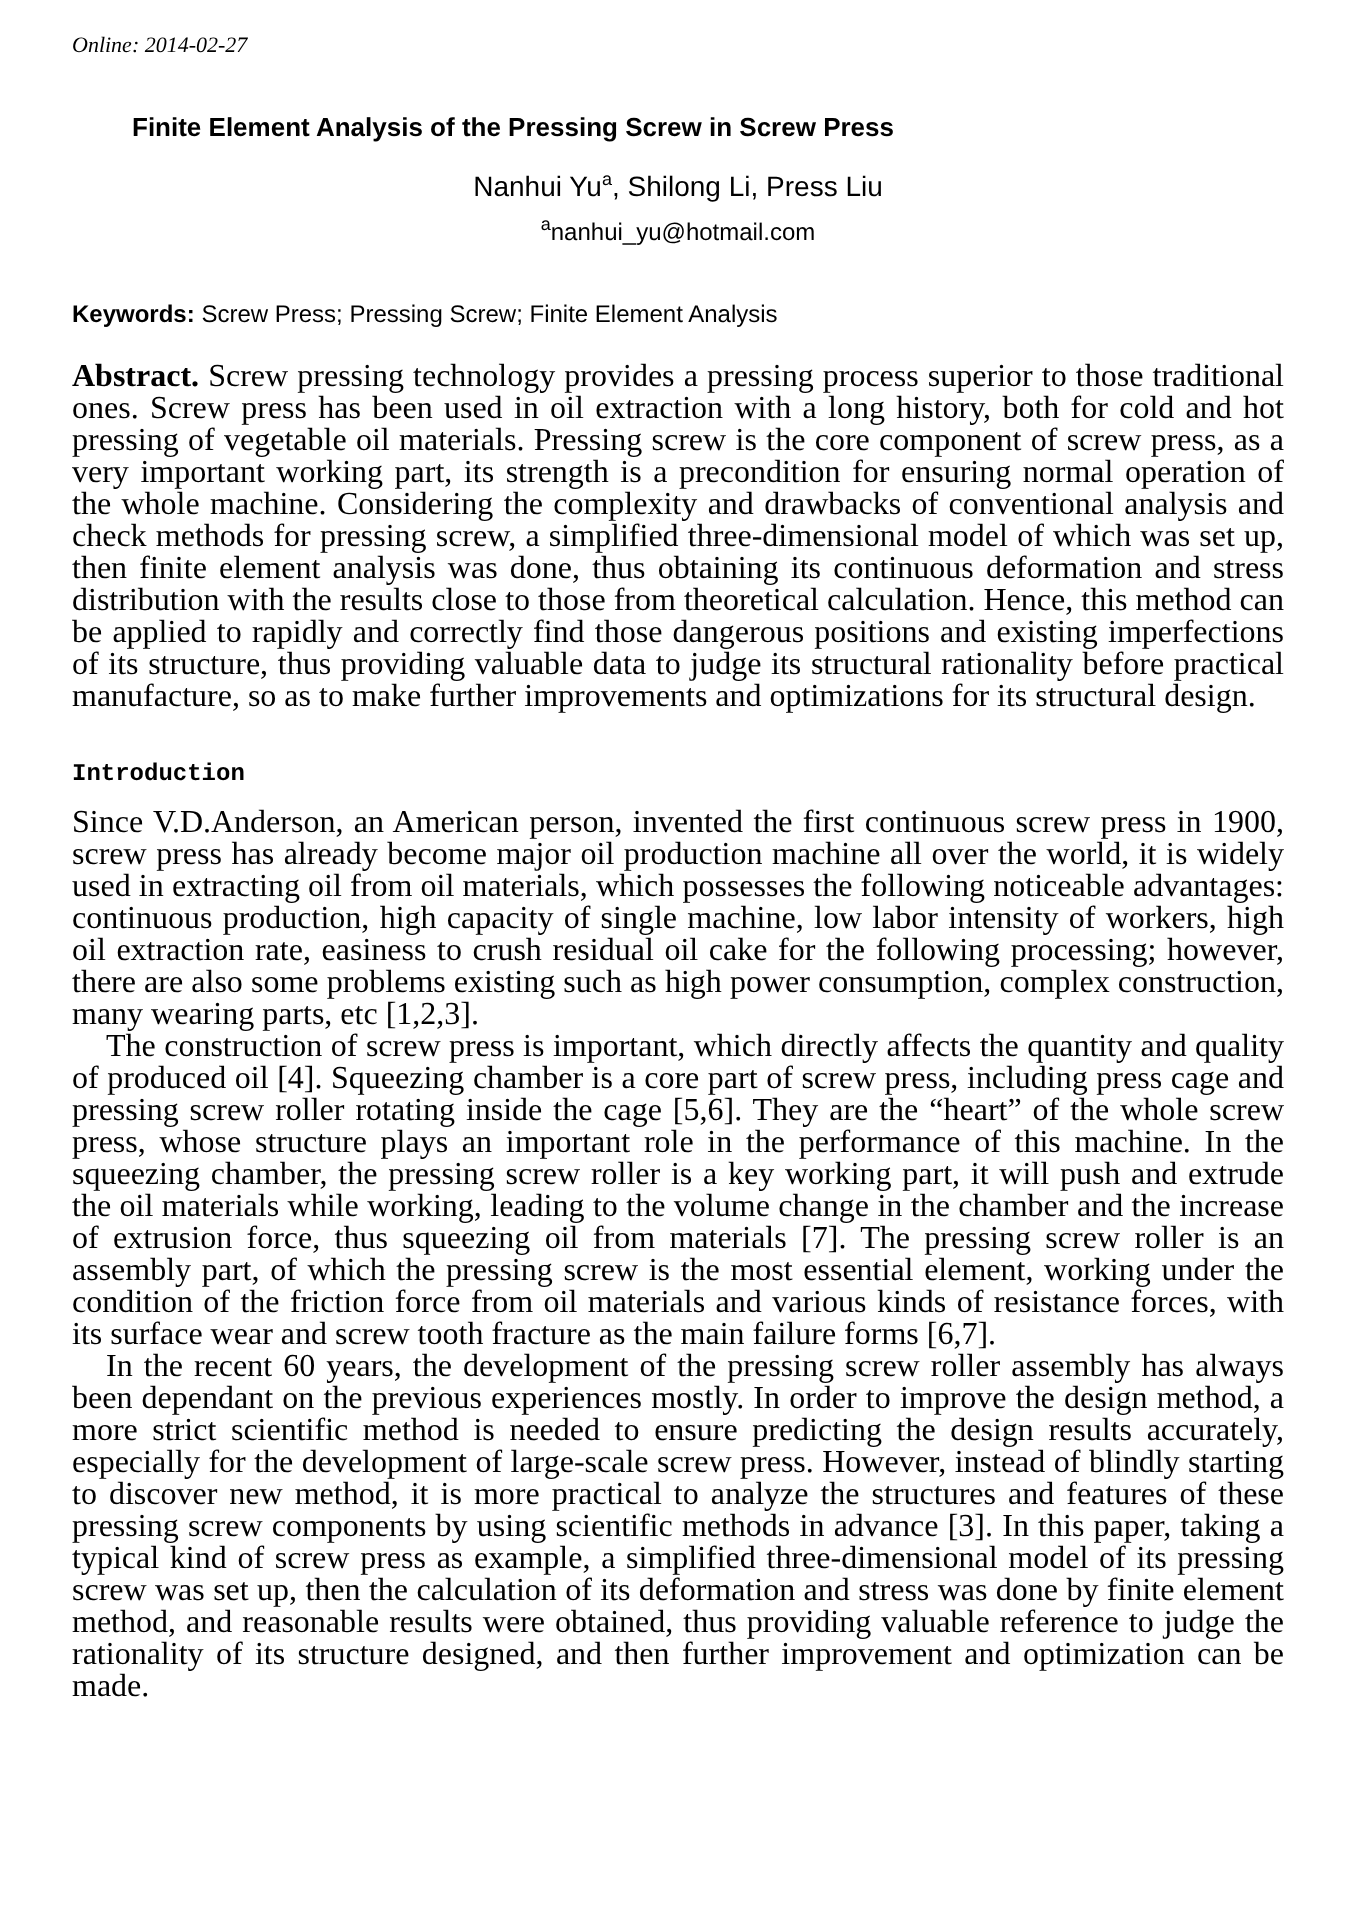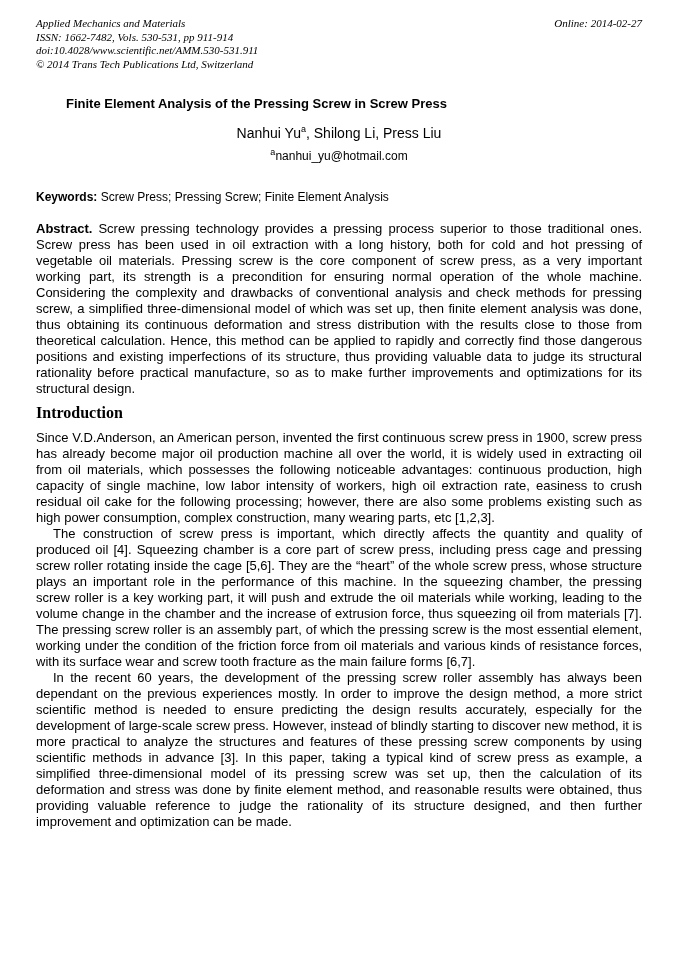--- a/index.html
+++ b/index.html
@@ -66,49 +66,43 @@
   
   .keywords {
     font-family: "Liberation Sans", sans-serif;
     font-size: 12px;
     line-height: 15px;
     margin-top: 26px;
   }
   .keywords .kw-label { font-weight: bold; }
   
   .abstract, .body-par {
-    font-family: Liberation Sans, sans-serif;
-    font-size: 13px;
+    font-family: Liberation Serif, serif;
+    font-size: 16px;
     line-height: 16px;
     text-align: justify;
   }
   .abstract { margin-top: 16px; }
   .abstract .ab-label { font-weight: bold; }
   .section-heading {
-    font-family: Liberation Serif, serif;
+    font-family: Liberation Mono, monospace;
     font-weight: bold;
-    font-size: 16px;
+    font-size: 12px;
     line-height: 16px;
-    margin-top: 8px;
+    margin-top: 22px;
     margin-bottom: 9px;
   }
   .body-par.indent { text-indent: 17px; }
 </style>
 </head>
 <body>
 
 <div class="page">
 
   <header class="pdf-header">
-    <div class="header-left">
-      <div>Applied Mechanics and Materials</div>
-      <div>ISSN: 1662-7482, Vols. 530-531, pp 911-914</div>
-      <div>doi:10.4028/www.scientific.net/AMM.530-531.911</div>
-      <div>© 2014 Trans Tech Publications Ltd, Switzerland</div>
-    </div>
     <div class="header-right">Online: 2014-02-27</div>
   </header>
 
   <h1 class="title">Finite Element Analysis of the Pressing Screw in Screw Press</h1>
 
   <div class="authors">
     <span>Nanhui Yu</span><sup>a</sup><span>, Shilong Li, Press Liu</span>
   </div>
 
 

